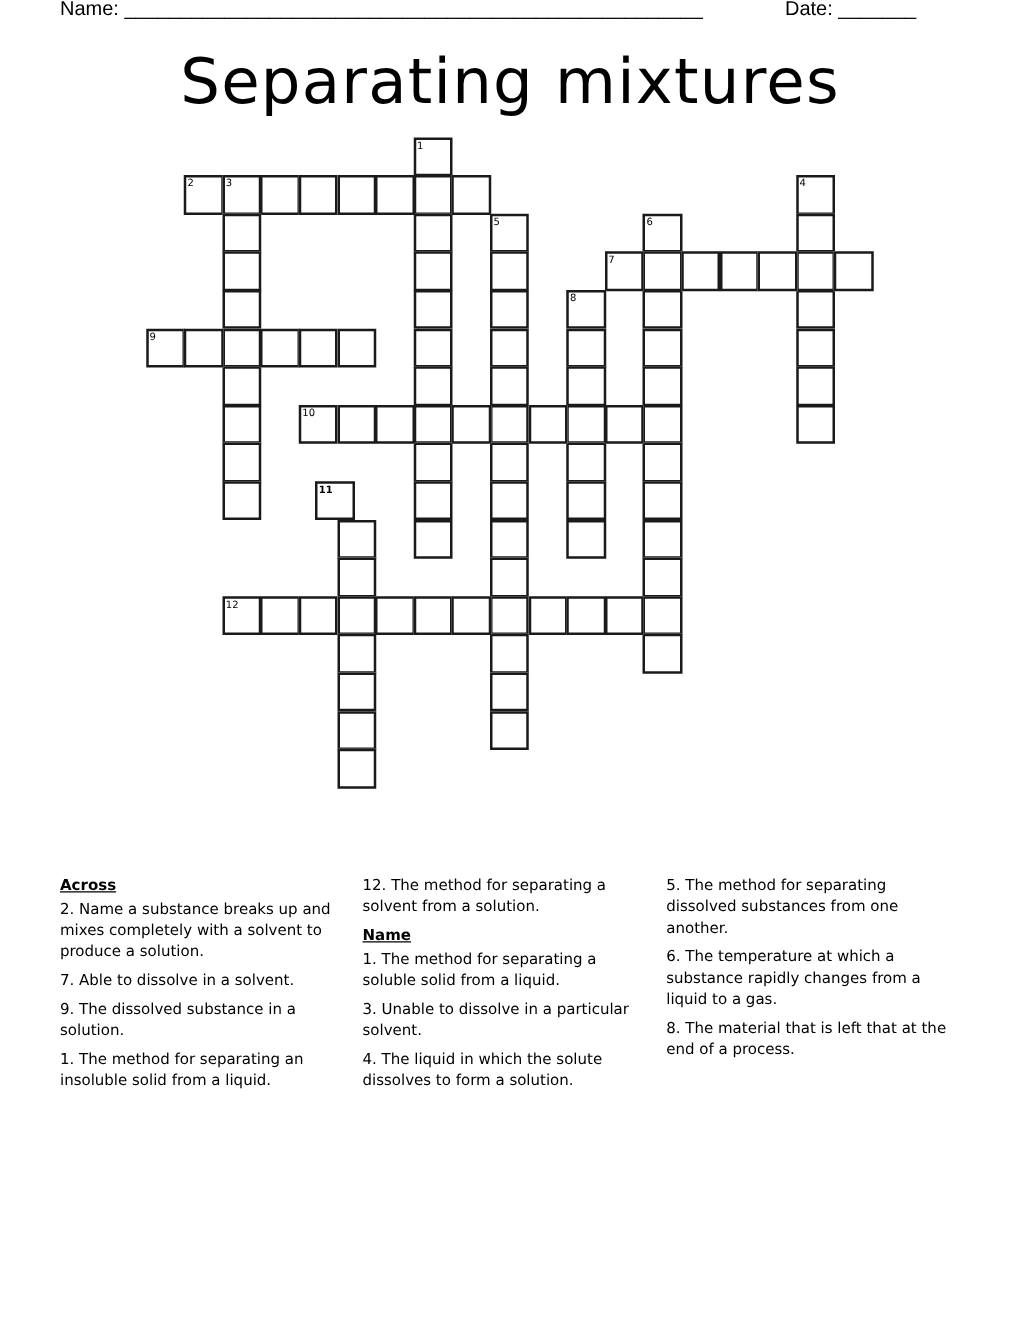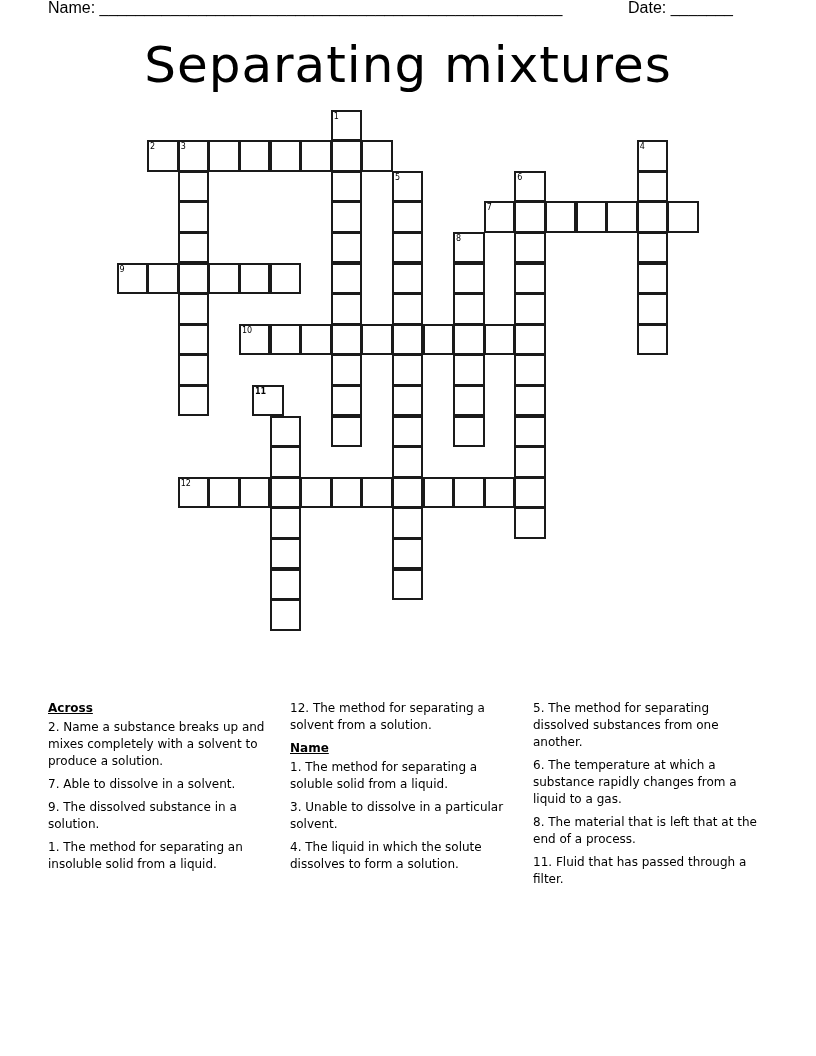--- a/index.html
+++ b/index.html
@@ -169,14 +169,13 @@
   <div class="sec-h">Name</div>
   <div class="clue"><span class="n">1.</span><span> The method for separating a soluble solid from a liquid.</span></div>
   <div class="clue"><span class="n">3.</span><span> Unable to dissolve in a particular solvent.</span></div>
   <div class="clue"><span class="n">4.</span><span> The liquid in which the solute dissolves to form a solution.</span></div>
 </div>
 
 <div class="clues col3">
   <div class="clue"><span class="n">5.</span><span> The method for separating dissolved substances from one another.</span></div>
   <div class="clue"><span class="n">6.</span><span> The temperature at which a substance rapidly changes from a liquid to a gas.</span></div>
   <div class="clue"><span class="n">8.</span><span> The material that is left that at the end of a process.</span></div>
-  <div class="clue"><span class="n">11.</span><span> Fluid that has passed through a filter.</span></div>
 </div>
 
 </body></html>

